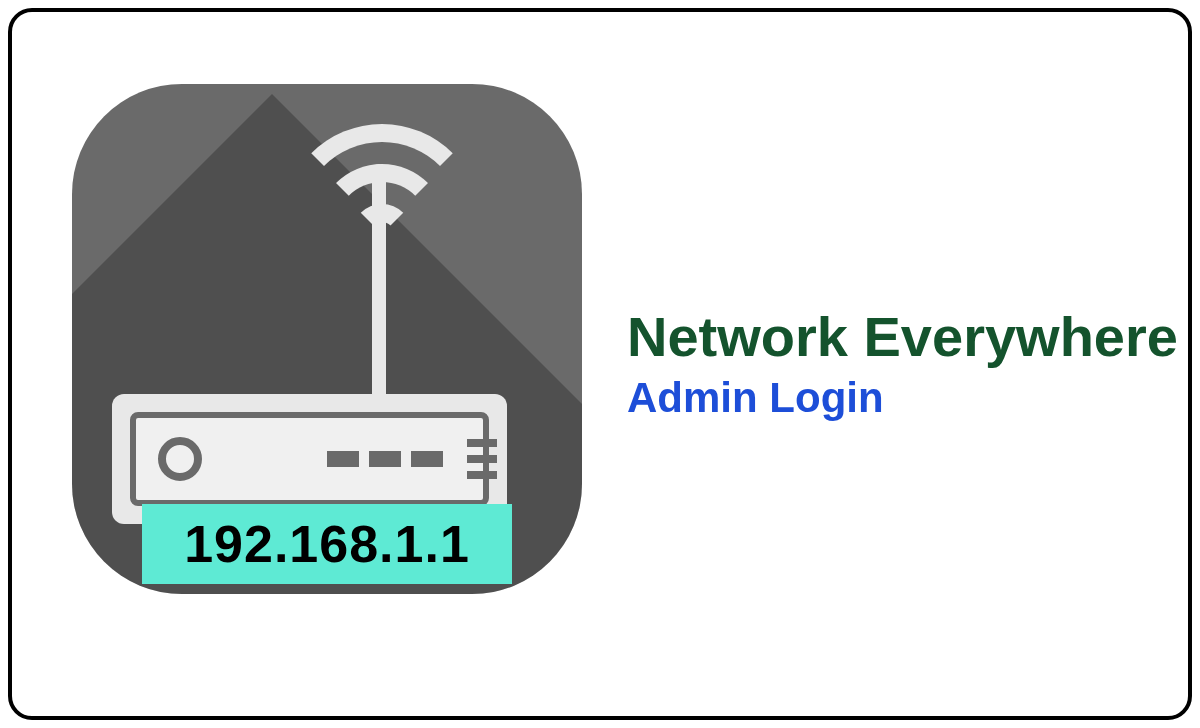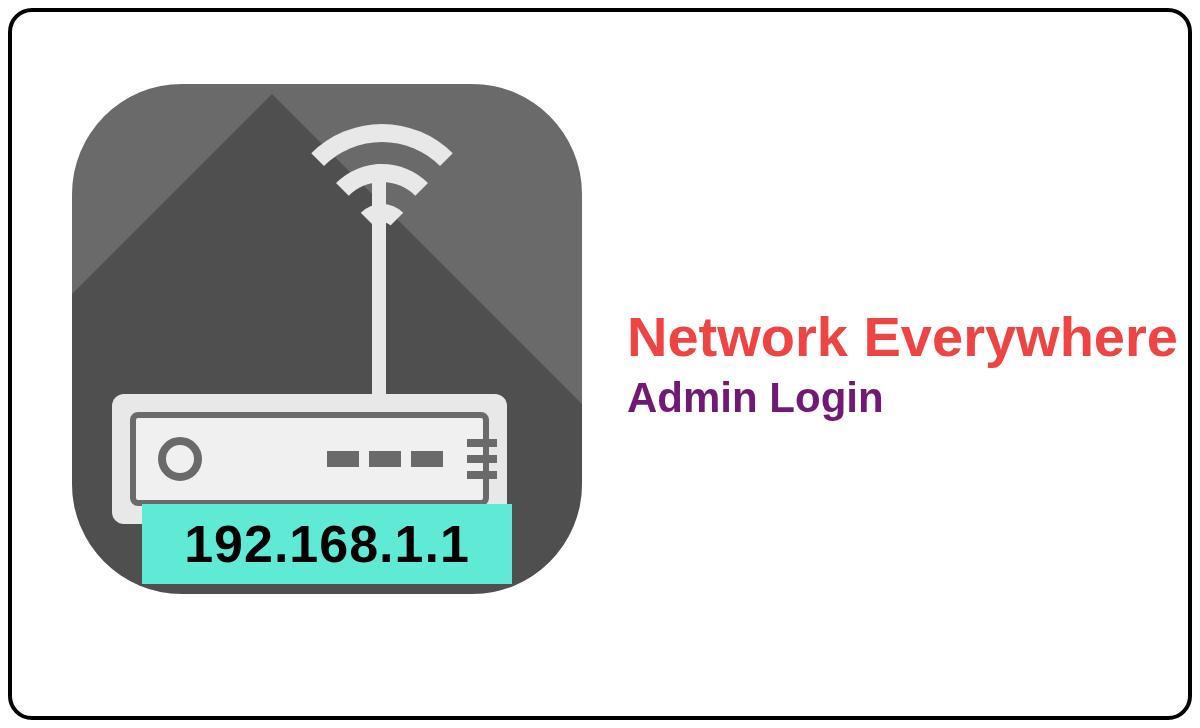--- a/index.html
+++ b/index.html
@@ -163,27 +163,27 @@
       letter-spacing: 1px;
     }
     .text-block {
       margin-left: 45px;
       display: flex;
       flex-direction: column;
     }
     .title-text {
       font-size: 56px;
       font-weight: bold;
-      color: #ef4444;
+      color: #14532d;
       line-height: 1.1;
     }
     .subtitle-text {
       font-size: 42px;
       font-weight: bold;
-      color: #701a75;
+      color: #1d4ed8;
       margin-top: 6px;
     }
   </style>
 </head>
 <body>
 
 <div class="outer-frame">
   <div class="icon-container">
     <div class="rounded-square">
       <div class="diagonal-shadow"></div>

